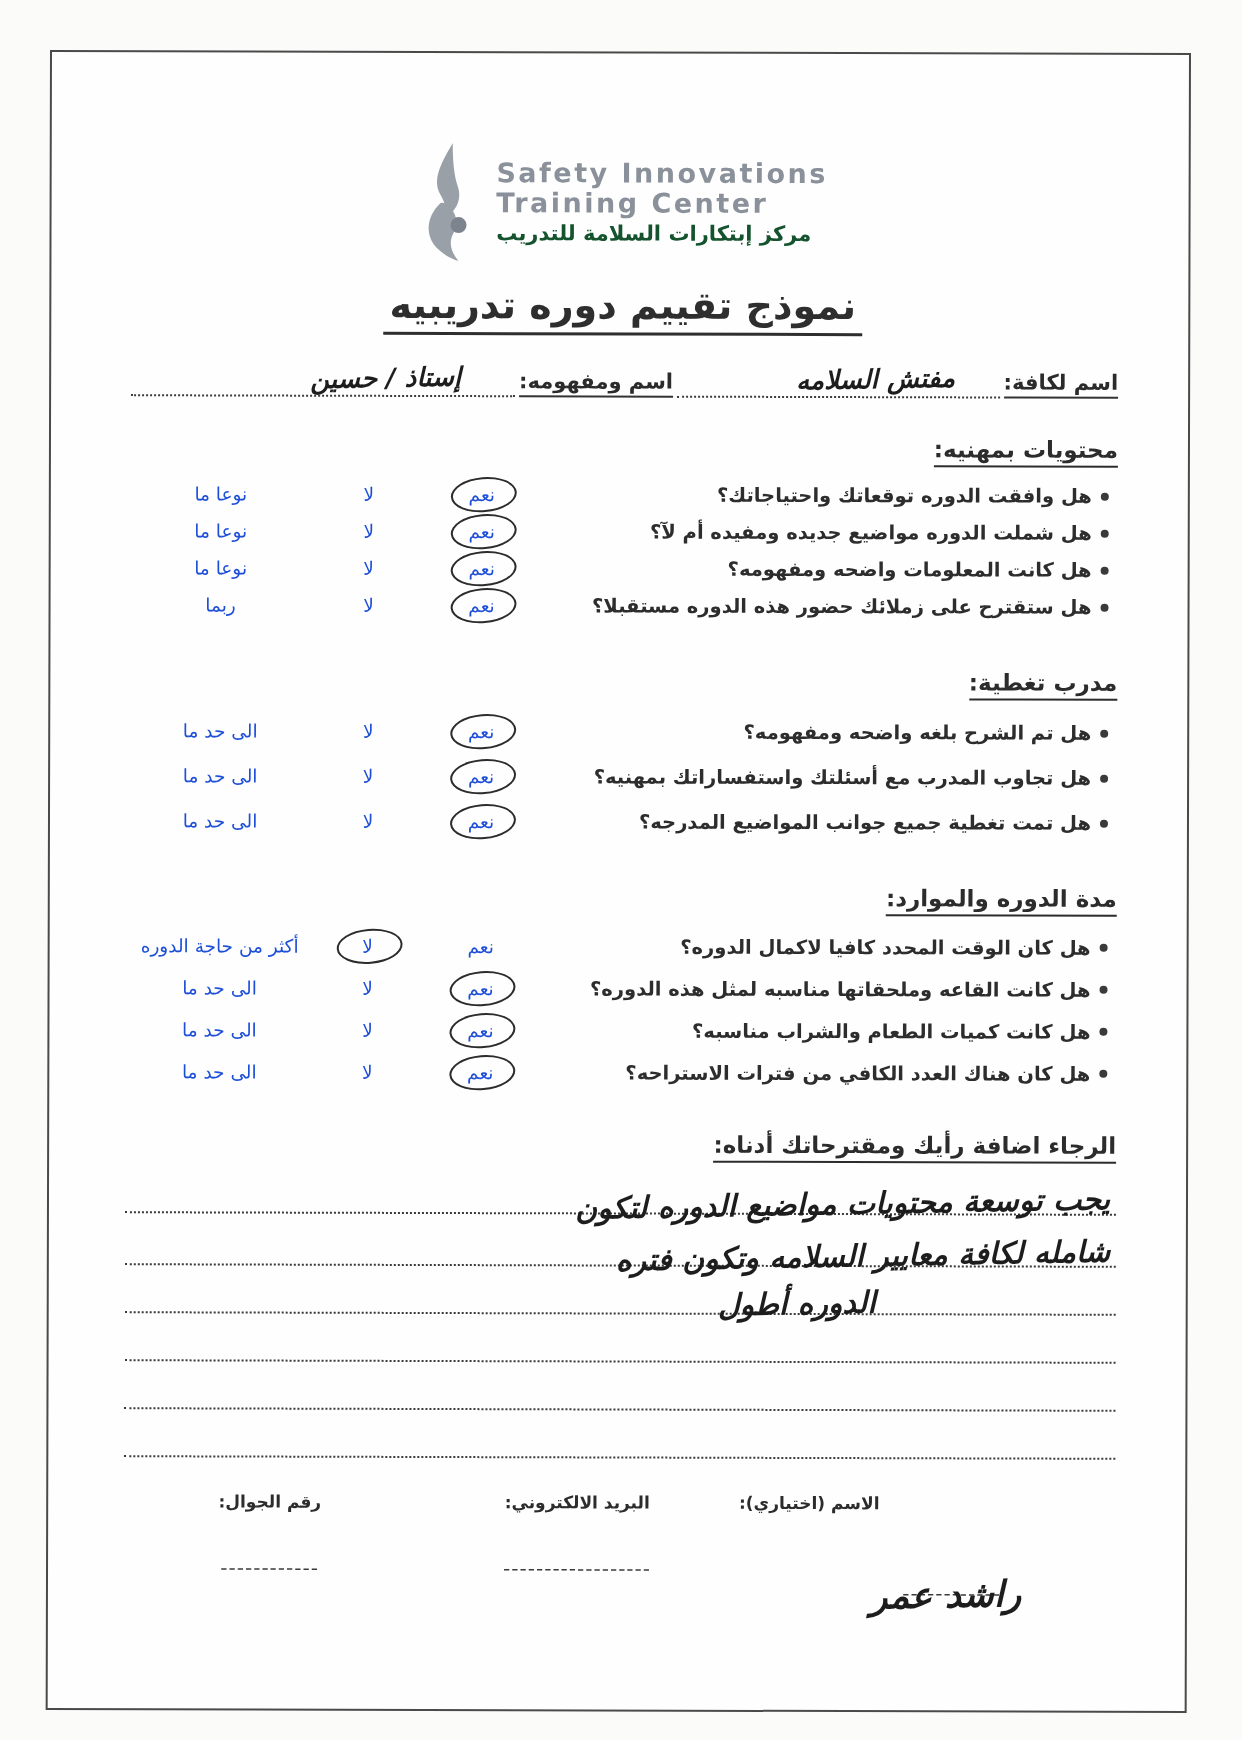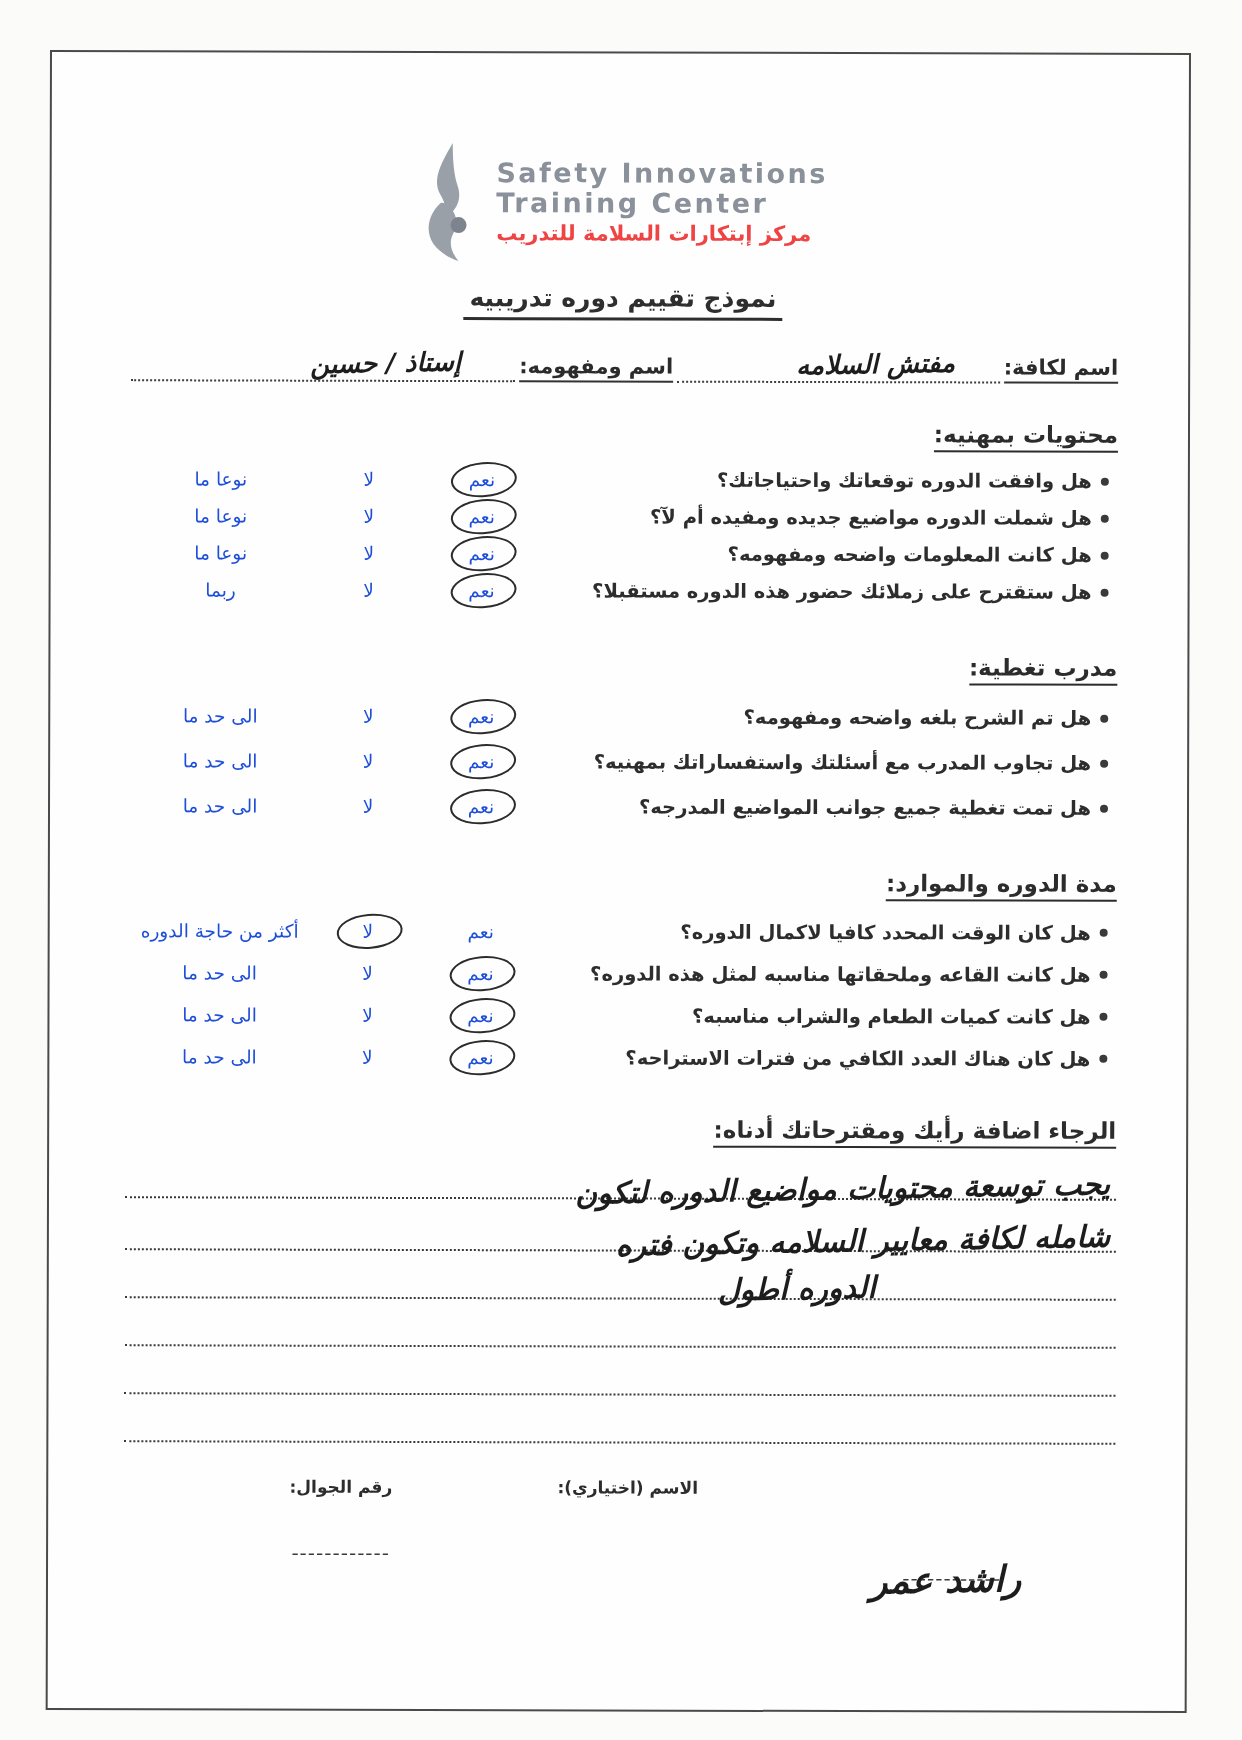--- a/index.html
+++ b/index.html
@@ -16,25 +16,25 @@
     transform:rotate(0.15deg);transform-origin:top left;
     box-sizing:border-box;
     padding:88px 70px 0 76px;
     direction:rtl;
   }
   
   .logo{direction:ltr;width:600px;margin:0 auto;display:flex;align-items:center;gap:14px;justify-content:center;}
   .logo-icon{width:64px;height:122px;flex:0 0 auto;}
   .brand{line-height:1.12;}
   .brand .en{font-size:27px;letter-spacing:2.5px;color:#8b919a;font-weight:600;}
-  .brand .ar{font-size:21px;color:#ef4444;margin-top:4px;direction:rtl;text-align:left;font-weight:600;}
+  .brand .ar{font-size:21px;color:#14532d;margin-top:4px;direction:rtl;text-align:left;font-weight:600;}
   
   .title-wrap{text-align:center;margin-top:20px;}
   .form-title{
-    display:inline-block;font-size:25px;font-weight:bold;color:#2e2e2e;
+    display:inline-block;font-size:38px;font-weight:bold;color:#2e2e2e;
     border-bottom:3.5px solid #2e2e2e;padding:0 6px 5px 6px;letter-spacing:1px;
   }
   
   .course-row{display:flex;align-items:flex-end;margin-top:26px;font-size:21px;}
   .lbl-u{font-weight:bold;border-bottom:2px solid #333;padding-bottom:2px;white-space:nowrap;}
   .fill{flex:1;border-bottom:2px dotted #3c3c3c;position:relative;height:34px;margin:0 4px;}
   .fill .hw{position:absolute;bottom:2px;right:14%;white-space:nowrap;}
   .hw{
     font-style:italic;color:#1d1d1d;font-weight:600;font-size:26px;
     transform:rotate(-1.2deg);display:inline-block;letter-spacing:1px;
@@ -248,19 +248,23 @@
   </section>
 
   <footer class="footer">
     <div class="f-cell f-name">
       <div class="f-label">الاسم (اختياري):</div>
       <div class="f-value">
         <span class="dashes">------------</span>
         <span class="hw">راشد عمر</span>
       </div>
     </div>
+    <div class="f-cell f-mail">
+      <div class="f-label">البريد الالكتروني:</div>
+      <div class="f-value">------------------</div>
+    </div>
     <div class="f-cell f-phone">
       <div class="f-label">رقم الجوال:</div>
       <div class="f-value">------------</div>
     </div>
   </footer>
 
 </div>
 
 </body></html>

